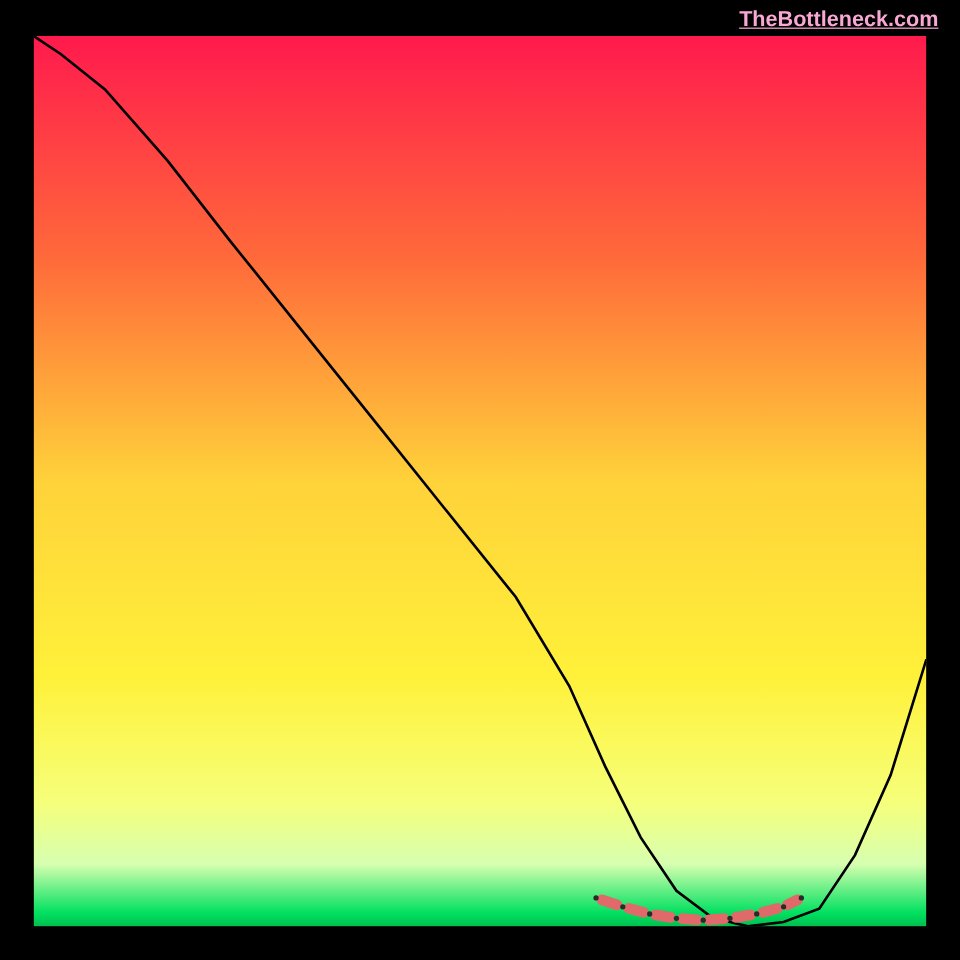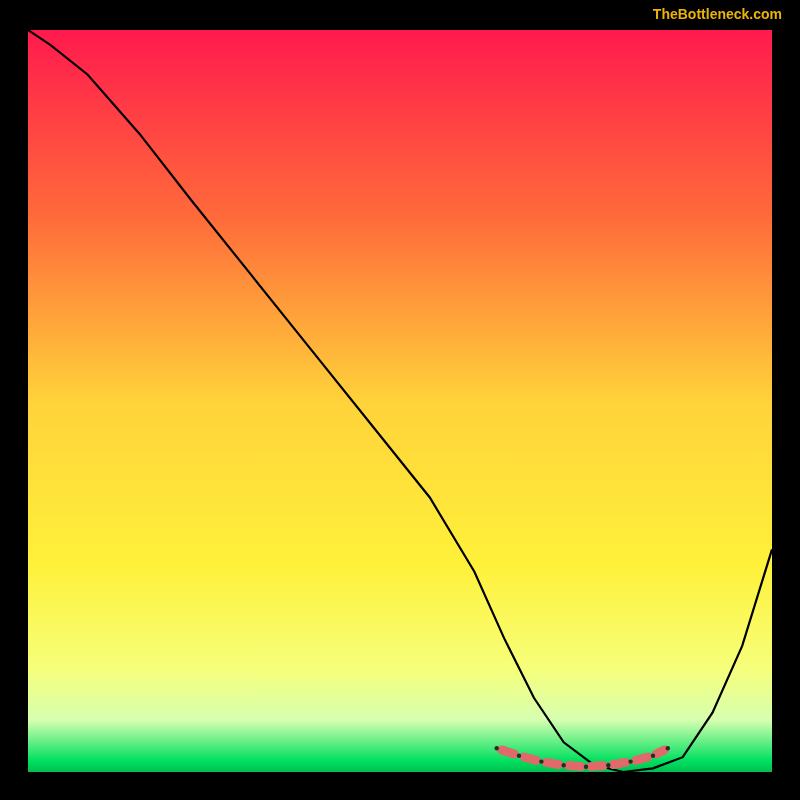--- a/index.html
+++ b/index.html
@@ -8,24 +8,25 @@
     width: 800px;
     height: 800px;
     background: #000;
     position: relative;
     font-family: Arial, sans-serif;
   }
   .watermark {
     position: absolute;
     top: 6px;
     right: 18px;
-    color: #eab308;
-    font-size: 14px;
+    color: #f9a8d4;
+    font-size: 18px;
     font-weight: bold;
     z-index: 10;
+    text-decoration: underline;
   }
   .plot-area {
     position: absolute;
     left: 28px;
     top: 30px;
     width: 744px;
     height: 742px;
   }
   svg {
     display: block;

